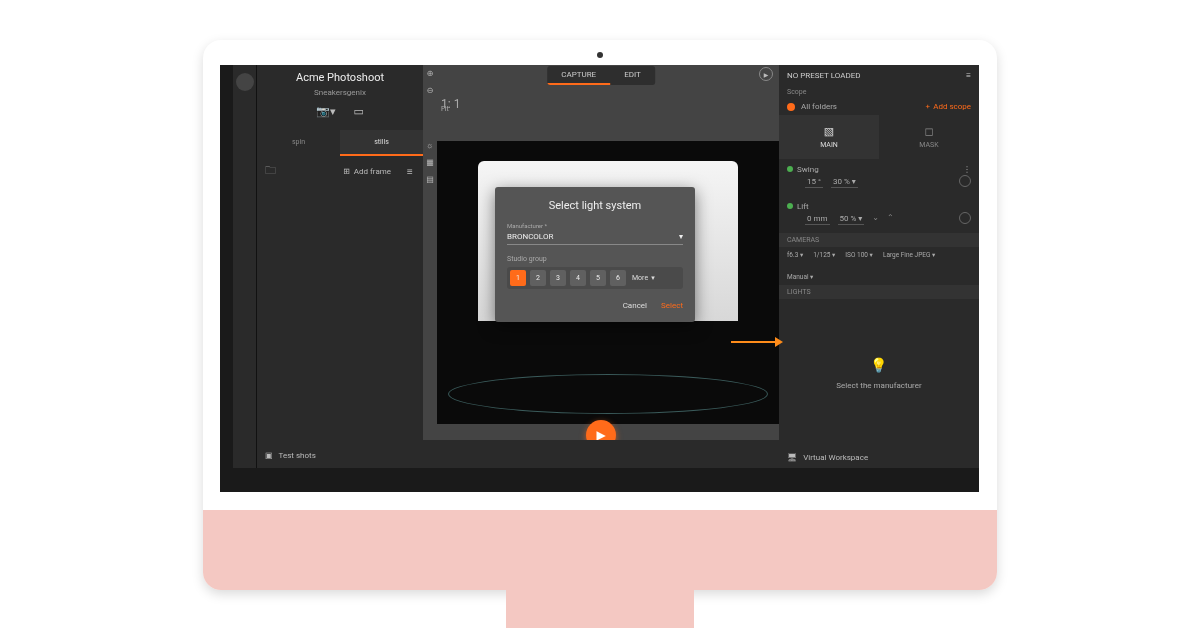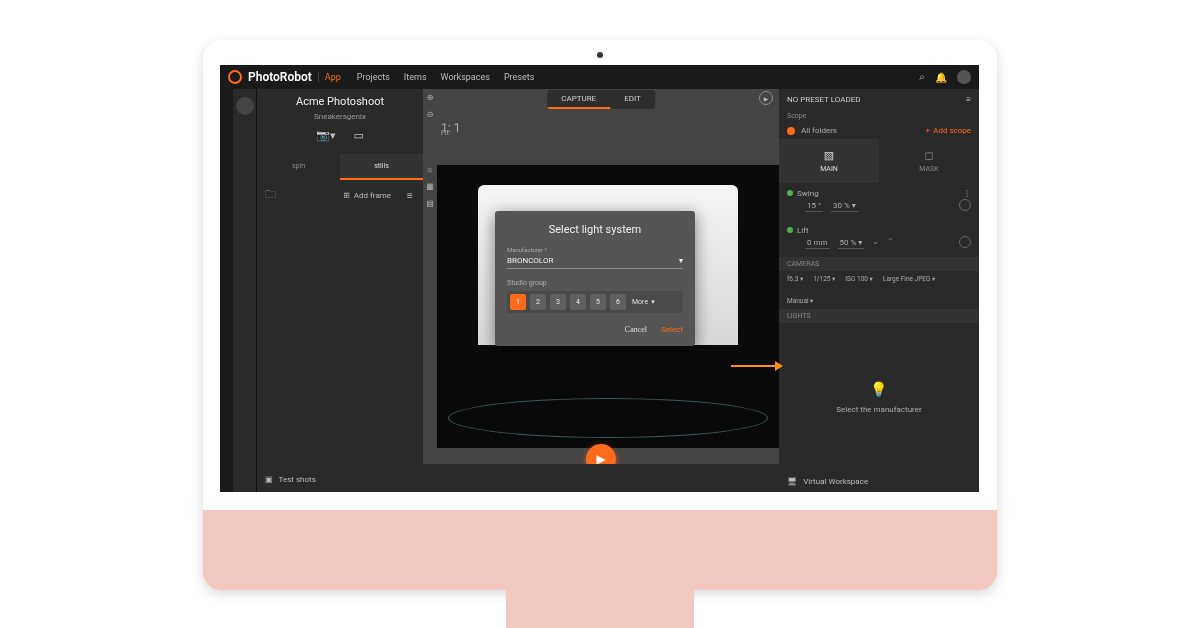--- a/index.html
+++ b/index.html
@@ -94,50 +94,34 @@
 .dialog-title { text-align: center; font-size: 11px; margin-bottom: 10px; }
 .dialog-label { font-size: 6px; color: #aaa; }
 .dialog-select { border-bottom: 1px solid #888; padding: 3px 0; font-size: 8px; display: flex; }
 .dialog-select span:last-child { margin-left: auto; }
 .dialog-group-label { font-size: 7px; color: #aaa; margin-top: 10px; }
 .studio-groups { display: flex; gap: 4px; margin-top: 4px; align-items: center; background: #4a4a4a; padding: 3px; border-radius: 3px; }
 .sg-btn { width: 16px; height: 16px; background: #606060; border-radius: 2px; display: flex; align-items: center; justify-content: center; font-size: 7px; color: #eee; }
 .sg-btn.active { background: #ff6b1a; }
 .sg-more { font-size: 7px; color: #ddd; margin-left: 2px; display: flex; align-items: center; gap: 3px; }
 .dialog-actions { display: flex; justify-content: flex-end; gap: 14px; margin-top: 12px; font-size: 8px; }
-.dialog-actions .cancel { color: #ddd; font-family: Liberation Serif, serif; }
+.dialog-actions .cancel { color: #ddd; }
 .dialog-actions .select { color: #ff6b1a; }
 </style>
 </head>
 <body>
 
 <div class="monitor-frame">
   <div class="camera-notch"></div>
 </div>
 <div class="monitor-chin"></div>
 <div class="monitor-stand"></div>
 
 <div class="screen">
 
-  <div class="topbar">
-    <div class="logo"></div>
-    <span class="brand">PhotoRobot</span>
-    <span class="app-badge">App</span>
-    <div class="nav">
-      <span>Projects</span>
-      <span>Items</span>
-      <span>Workspaces</span>
-      <span>Presets</span>
-    </div>
-    <div class="topbar-right">
-      <span class="icon">⌕</span>
-      <span class="icon">🔔</span>
-      <div class="avatar-circle"></div>
-    </div>
-  </div>
 
   <div class="workarea">
 
     <div class="far-left">
       <div class="thumb"></div>
     </div>
 
     <div class="left-panel">
       <div class="left-header">
         <div class="left-title">Acme Photoshoot</div>

